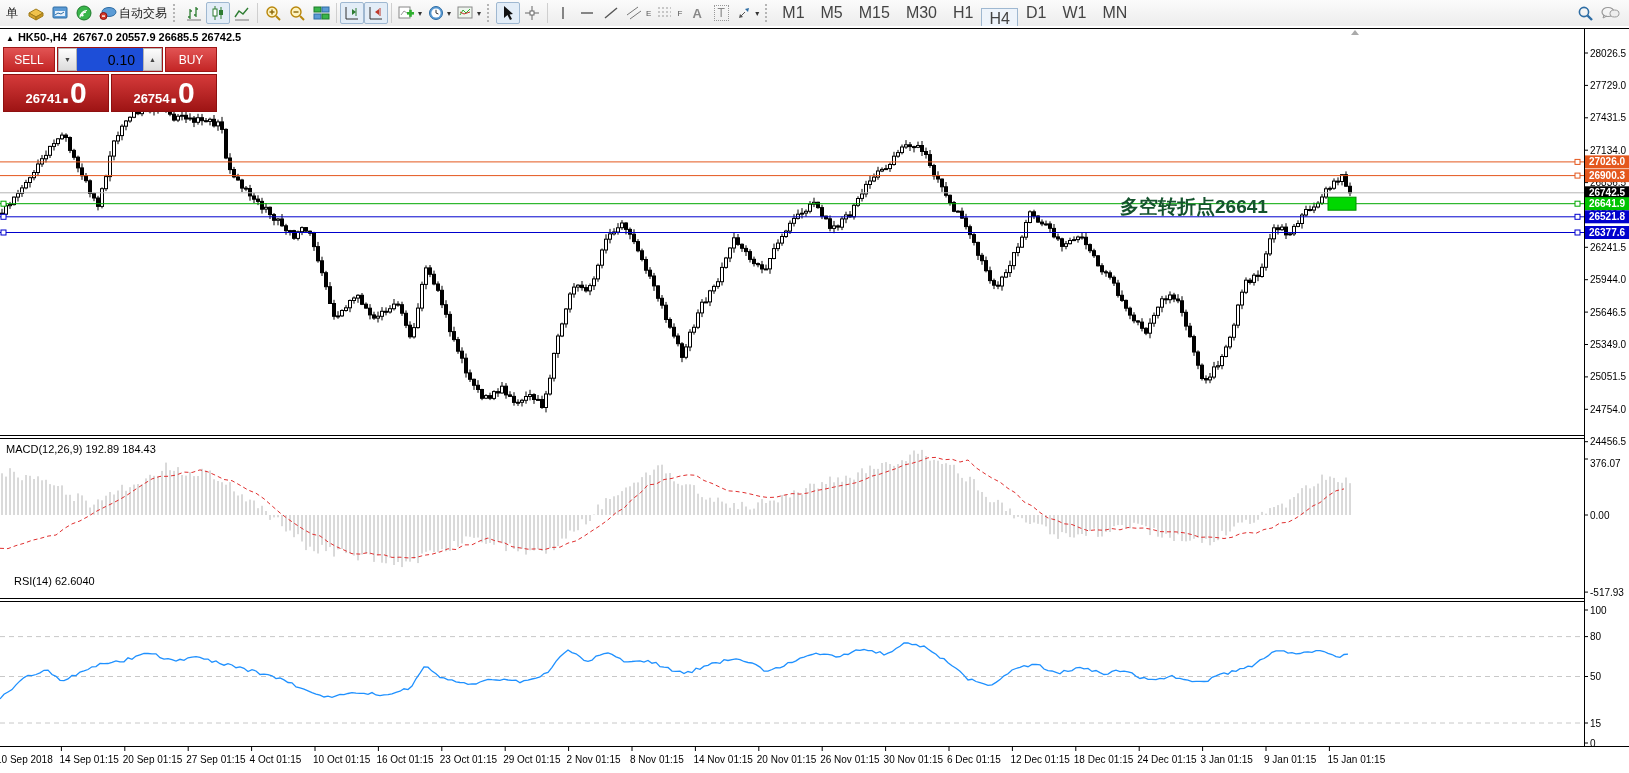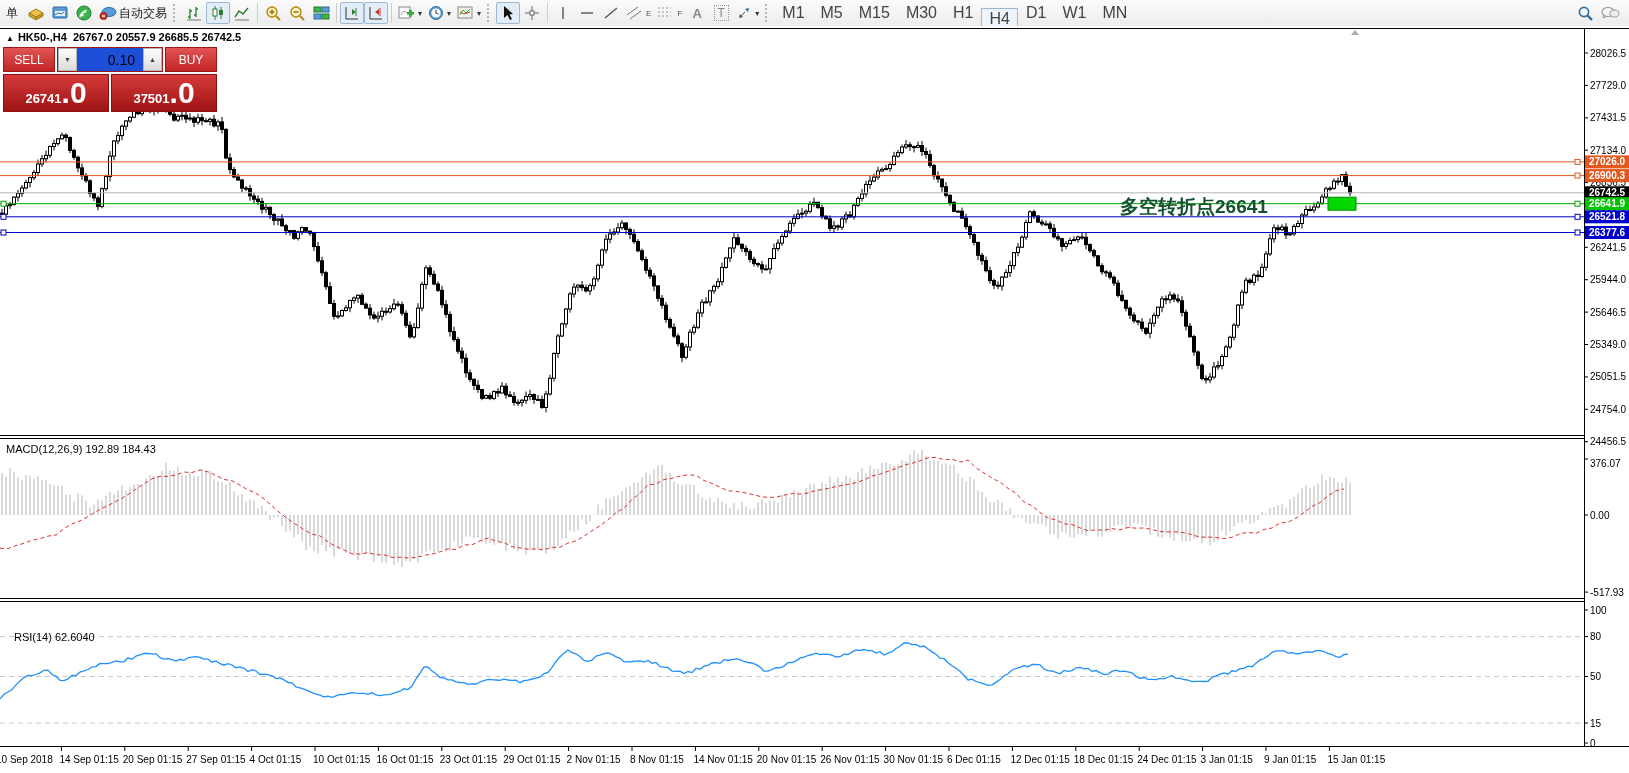--- a/index.html
+++ b/index.html
@@ -1445,24 +1445,24 @@
           <div class="spin-btn">▲</div>
         </div>
         <div class="buy-btn">BUY</div>
       </div>
       <div class="tp-row2">
         <div class="price-box">
           <span class="sm">26741</span>
             <span class="big">.0</span>
         </div>
         <div class="price-box">
-          <span class="sm">37501</span>
+          <span class="sm">26754</span>
             <span class="big">.0</span>
         </div>
       </div>
     </div>
 
     <div class="ind-label" style="top:417px;">MACD(12,26,9) 192.89 184.43</div>
-    <div class="ind-label" style="top:605px;padding-left:8px;">RSI(14) 62.6040</div>
+    <div class="ind-label" style="top:549px;padding-left:8px;">RSI(14) 62.6040</div>
 
     <div class="annotation" id="annot" style="left: 1120px; top: 168px; color: #14532d;">多空转折点26641</div>
   </div>
 </div>
 
 </body></html>

